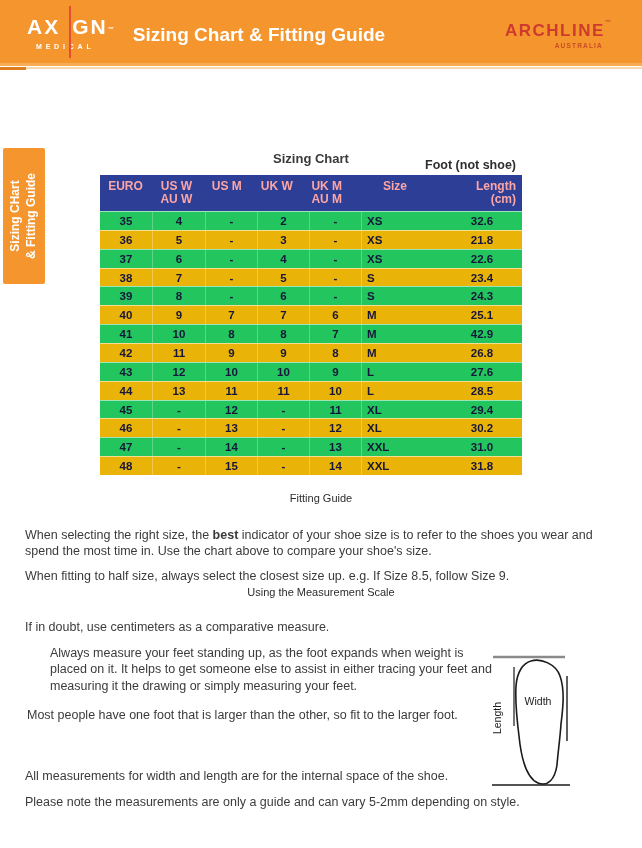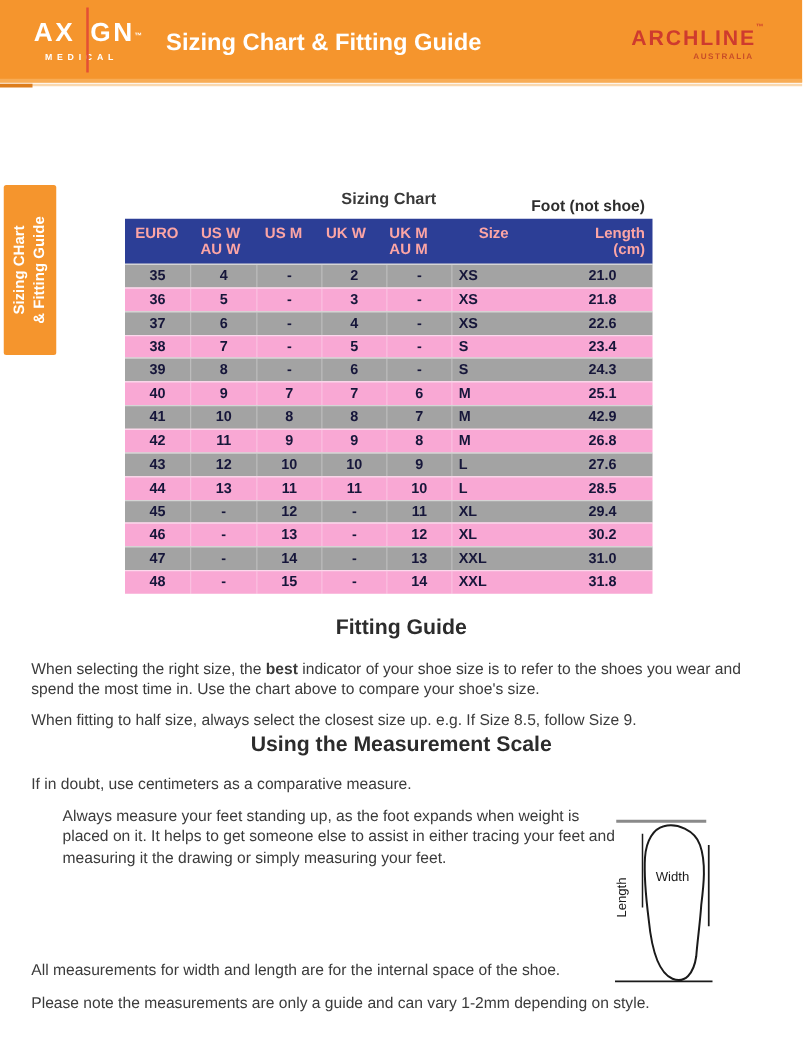--- a/index.html
+++ b/index.html
@@ -45,35 +45,35 @@
   .chart-note{position:absolute;left:398px;top:158px;width:118px;text-align:right;font-size:12.5px;font-weight:bold;color:#2e2e2e;}
 
   .size-table{position:absolute;left:100px;top:175px;width:422px;}
   .t-head{display:flex;height:36px;background:#2C3E96;}
   .t-head .t-cell{
     color:#fca5a5;font-size:12px;font-weight:bold;white-space:pre-line;line-height:13px;
     padding-top:5px;text-align:center;box-sizing:border-box;
   }
   .t-body{display:flex;flex-direction:column;height:264px;}
   .t-row{display:flex;flex:1 1 0;border-top:1px solid rgba(255,255,255,0.55);}
-  .row-a{background:#a3a3a3;}
-  .row-b{background:#f9a8d4;}
+  .row-a{background:#22c55e;}
+  .row-b{background:#eab308;}
   .t-body .t-cell{
     display:flex;align-items:center;justify-content:center;
     font-size:11.5px;font-weight:bold;color:#16163a;box-sizing:border-box;
   }
   .w0{width:53px;} .w1{width:53px;} .w2{width:52px;} .w3{width:52px;} .w4{width:52px;} .w5{width:50px;} .w6{width:110px;}
   .sep{border-right:1px solid rgba(255,255,255,0.28);}
   .col-size{justify-content:flex-start !important;text-align:left !important;padding-left:5px;}
   .head-size{text-align:right;padding-left:6px;margin-left:16px;}
   .col-len{padding-left:30px;}
   .head-len{text-align:right !important;padding-right:6px;}
 
   
-  .h2{position:absolute;left:0;width:642px;text-align:center;font-size:17px;font-weight:bold;color:#2c2c2c;}
+  .h2{position:absolute;left:0;width:642px;text-align:center;font-size:11px;font-weight:normal;color:#2c2c2c;}
   .para{position:absolute;font-size:12.5px;line-height:1.33;color:#3b3b3b;}
   .b{font-weight:bold;}
 
   
   .foot-svg{position:absolute;left:486px;top:644px;}
 </style>
 </head>
 <body>
 
 <div class="page">
@@ -123,21 +123,21 @@
 (cm)</div>
       </div>
     <div class="t-body" id="t-body">
         <div class="t-row row-a">
           <div class="t-cell w0 sep">35</div>
           <div class="t-cell w1 sep">4</div>
           <div class="t-cell w2 sep">-</div>
           <div class="t-cell w3 sep">2</div>
           <div class="t-cell w4 sep">-</div>
           <div class="t-cell w5 col-size">XS</div>
-          <div class="t-cell w6 col-len">21.0</div>
+          <div class="t-cell w6 col-len">32.6</div>
         </div>
         <div class="t-row row-b">
           <div class="t-cell w0 sep">36</div>
           <div class="t-cell w1 sep">5</div>
           <div class="t-cell w2 sep">-</div>
           <div class="t-cell w3 sep">3</div>
           <div class="t-cell w4 sep">-</div>
           <div class="t-cell w5 col-size">XS</div>
           <div class="t-cell w6 col-len">21.8</div>
         </div>
@@ -255,22 +255,23 @@
   <div class="h2" style="top:492px;">Fitting Guide</div>
 
   <p class="para" style="left:25px;top:514px;width:600px;"><span>When selecting the right size, the </span><span class="b">best</span><span> indicator of your shoe size is to refer to the shoes you wear and spend the most time in. Use the chart above to compare your shoe's size.</span></p>
 
   <p class="para" style="left:25px;top:555px;width:600px;">When fitting to half size, always select the closest size up. e.g. If Size 8.5, follow Size 9.</p>
 
   <div class="h2" style="top:586px;">Using the Measurement Scale</div>
 
   <p class="para" style="left:25px;top:606px;width:600px;">If in doubt, use centimeters as a comparative measure.</p>
   <p class="para" style="left:38px;top:632px;width:452px;margin-left:12px;">Always measure your feet standing up, as the foot expands when weight is placed on it. It helps to get someone else to assist in either tracing your feet and measuring it the drawing or simply measuring your feet.</p>
+  <p class="para" style="left:27px;top:694px;width:560px;">Most people have one foot that is larger than the other, so fit to the larger foot.</p>
   <p class="para" style="left:25px;top:755px;width:600px;">All measurements for width and length are for the internal space of the shoe.</p>
-  <p class="para" style="left:25px;top:781px;width:520px;">Please note the measurements are only a guide and can vary 1-2mm depending on style.</p>
+  <p class="para" style="left:25px;top:781px;width:520px;">Please note the measurements are only a guide and can vary 5-2mm depending on style.</p>
 
   <svg class="foot-svg" width="152" height="160" viewBox="0 0 152 160">
     <line x1="7" y1="13" x2="79" y2="13" stroke="#8a8a8a" stroke-width="2.4"></line>
     <path d="M 45,17
              C 37,19 31,28 30,42
              C 29,58 31,76 33,92
              C 35,112 40,134 52,139
              C 62,143 69,135 71,121
              C 72,108 74,95 75,80
              C 77,64 79,46 74,32

